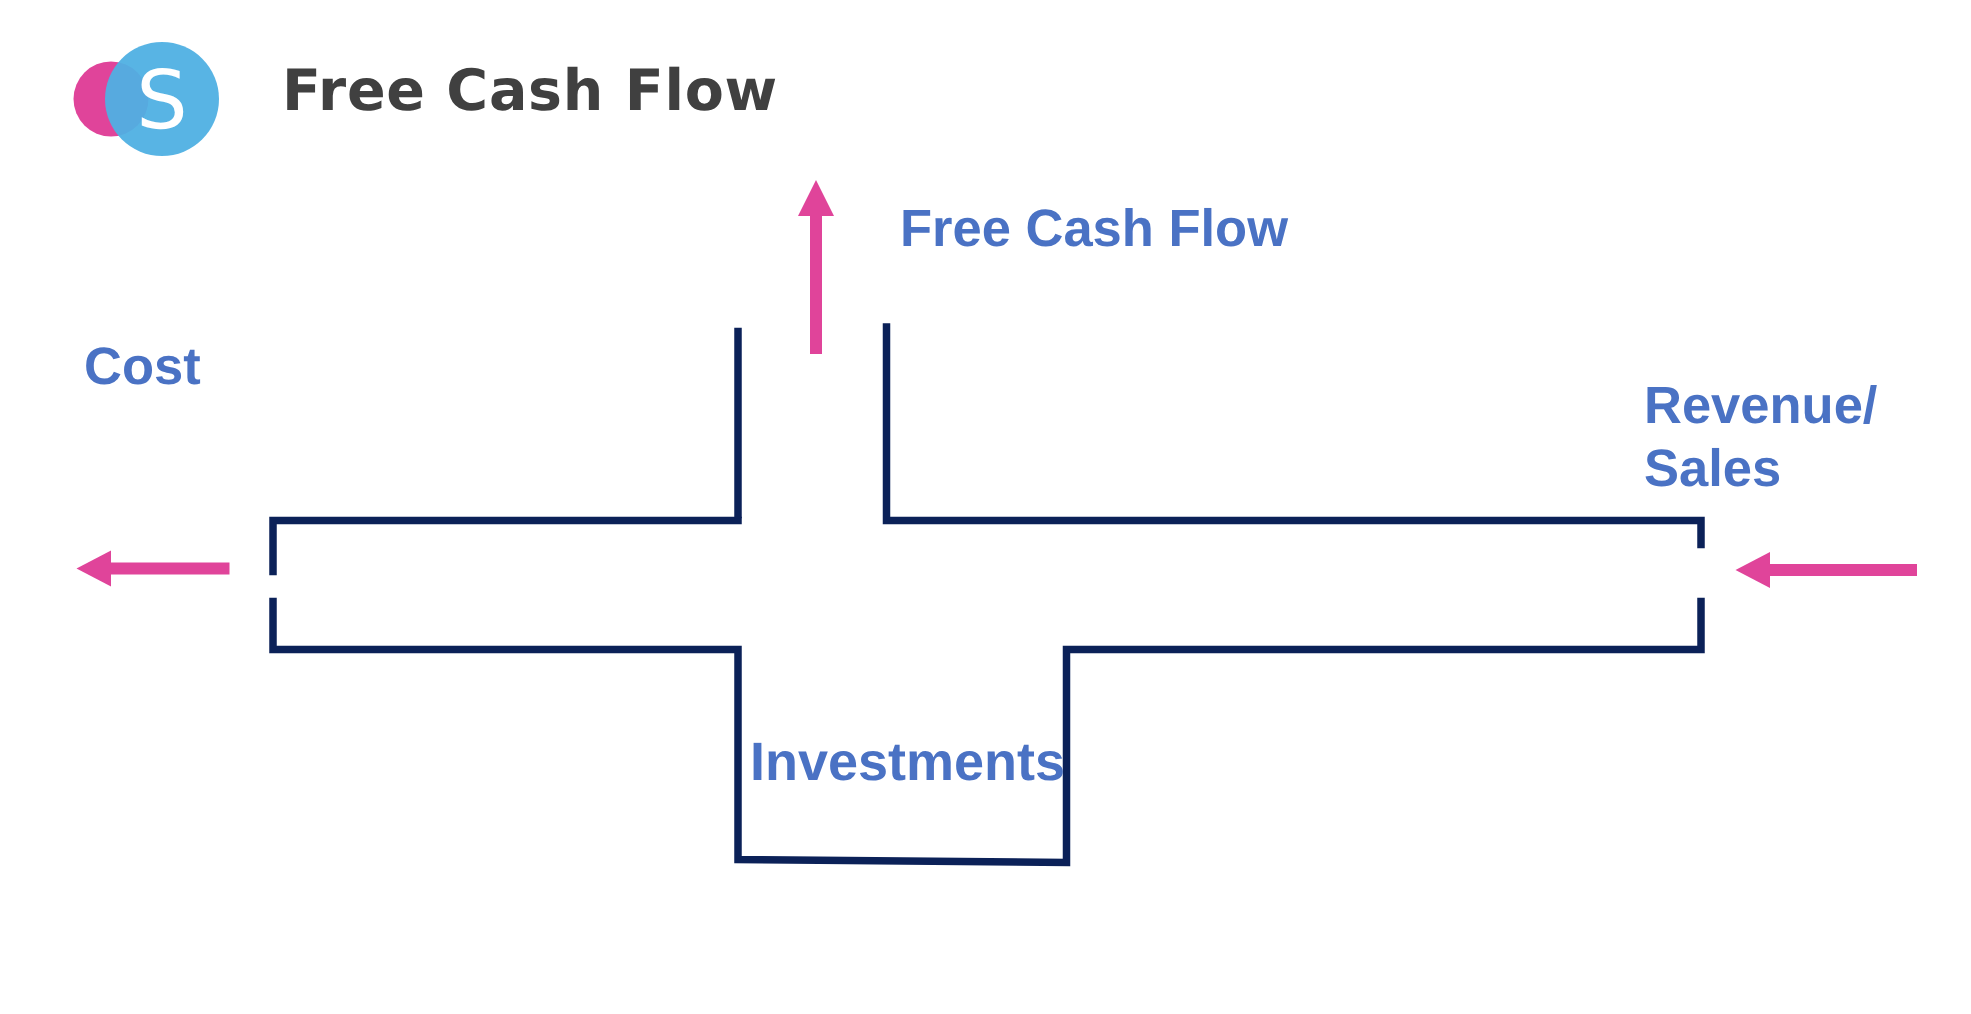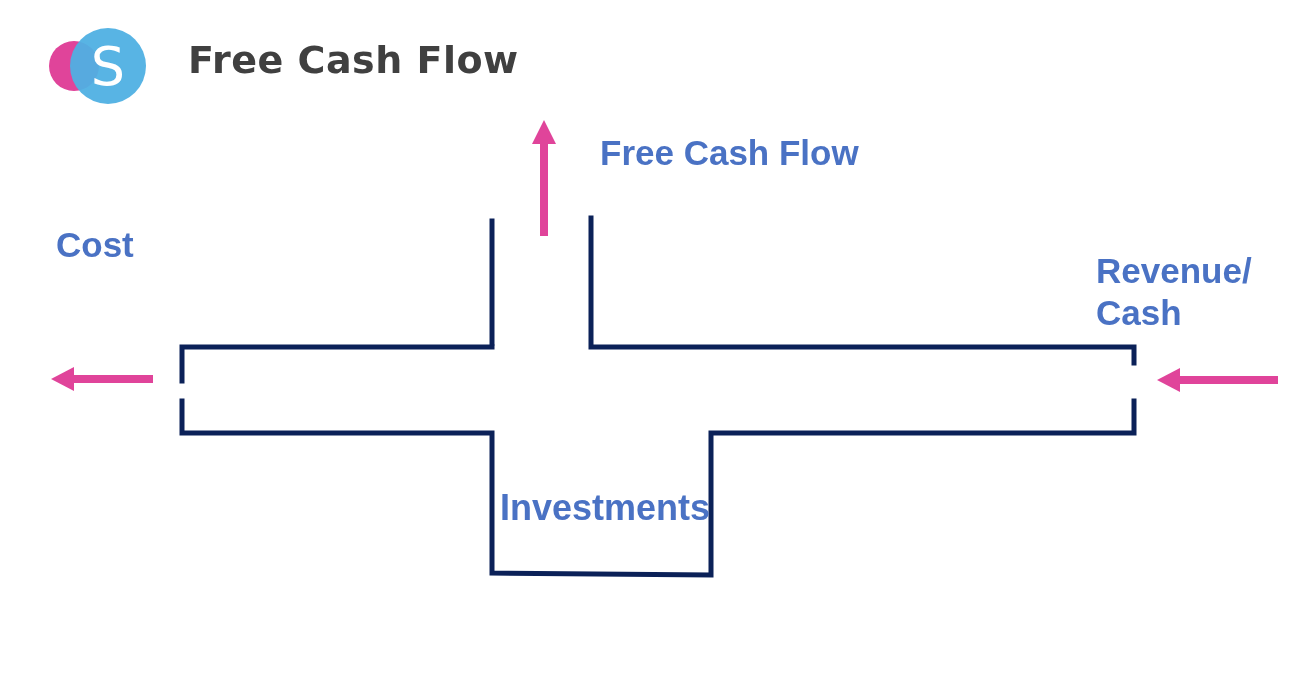--- a/index.html
+++ b/index.html
@@ -51,15 +51,15 @@
     </g>
   </g>
 </svg>
 
 <div class="label lbl-fcf">Free Cash Flow</div>
 <div class="label lbl-var">
   <div>Cost</div>
 </div>
 <div class="label lbl-rev">
   <div>Revenue/</div>
-  <div>Cash</div>
+  <div>Sales</div>
 </div>
 <div class="label lbl-inv">Investments</div>
 
 </body></html>

